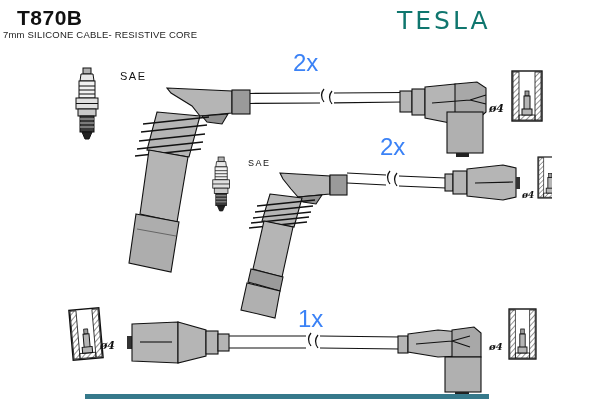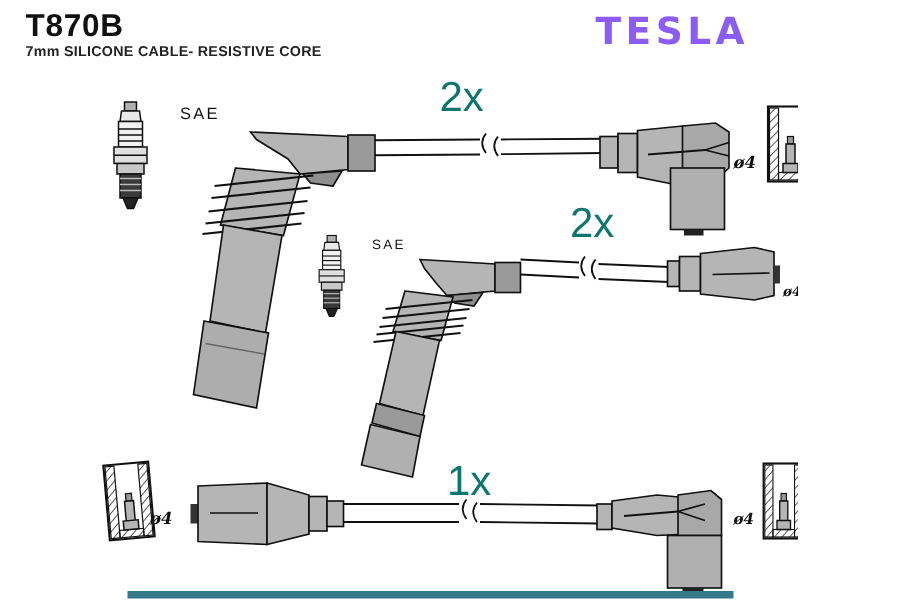--- a/index.html
+++ b/index.html
@@ -1,23 +1,23 @@
 <!DOCTYPE html>
 <html><head>
 <meta charset="utf-8">
 <style>
   html,body{margin:0;padding:0;background:#ffffff;}
   #stage{position:relative;width:532px;height:400px;background:#ffffff;overflow:hidden;
-         font-family:"Liberation Sans",sans-serif;}
+         font-family:"Liberation Sans",sans-serif;padding-left:20px;}
   .abs{position:absolute;white-space:nowrap;}
   .part-number{left:17px;top:6px;font-size:21px;font-weight:bold;color:#111;letter-spacing:.5px;}
-  .subtitle{left:17px;top:29px;font-size:9.5px;color:#222;letter-spacing:.2px;font-weight:bold;}
-  .brand{left:397px;top:6px;font-size:25px;font-weight:bold;color:#8b5cf6;letter-spacing:3px;
+  .subtitle{left:3px;top:29px;font-size:9.5px;color:#222;letter-spacing:.2px;}
+  .brand{left:397px;top:6px;font-size:25px;font-weight:normal;color:#0f766e;letter-spacing:3px;
          font-family:"DejaVu Sans",sans-serif;}
-  .qty{font-size:28px;color:#0f766e;font-family:"Liberation Sans",sans-serif;}
+  .qty{font-size:24px;color:#3b82f6;font-family:"Liberation Sans",sans-serif;}
   .qty1{left:293px;top:49px;}
   .qty2{left:380px;top:133px;}
   .qty3{left:298px;top:289px;margin-top:16px;}
   .sae{color:#111;letter-spacing:1.5px;margin-left:21px;}
   .sae1{left:99px;top:70px;font-size:11px;}
   .sae2{left:227px;top:158px;font-size:9px;}
   .dia{font-family:"DejaVu Serif",serif;font-weight:bold;font-style:italic;color:#111;margin-top:36px;}
   .dia1{left:489px;top:66px;font-size:11px;}
   .dia2{left:522px;top:154px;font-size:9px;}
   .dia3l{left:100px;top:303px;font-size:11px;}

